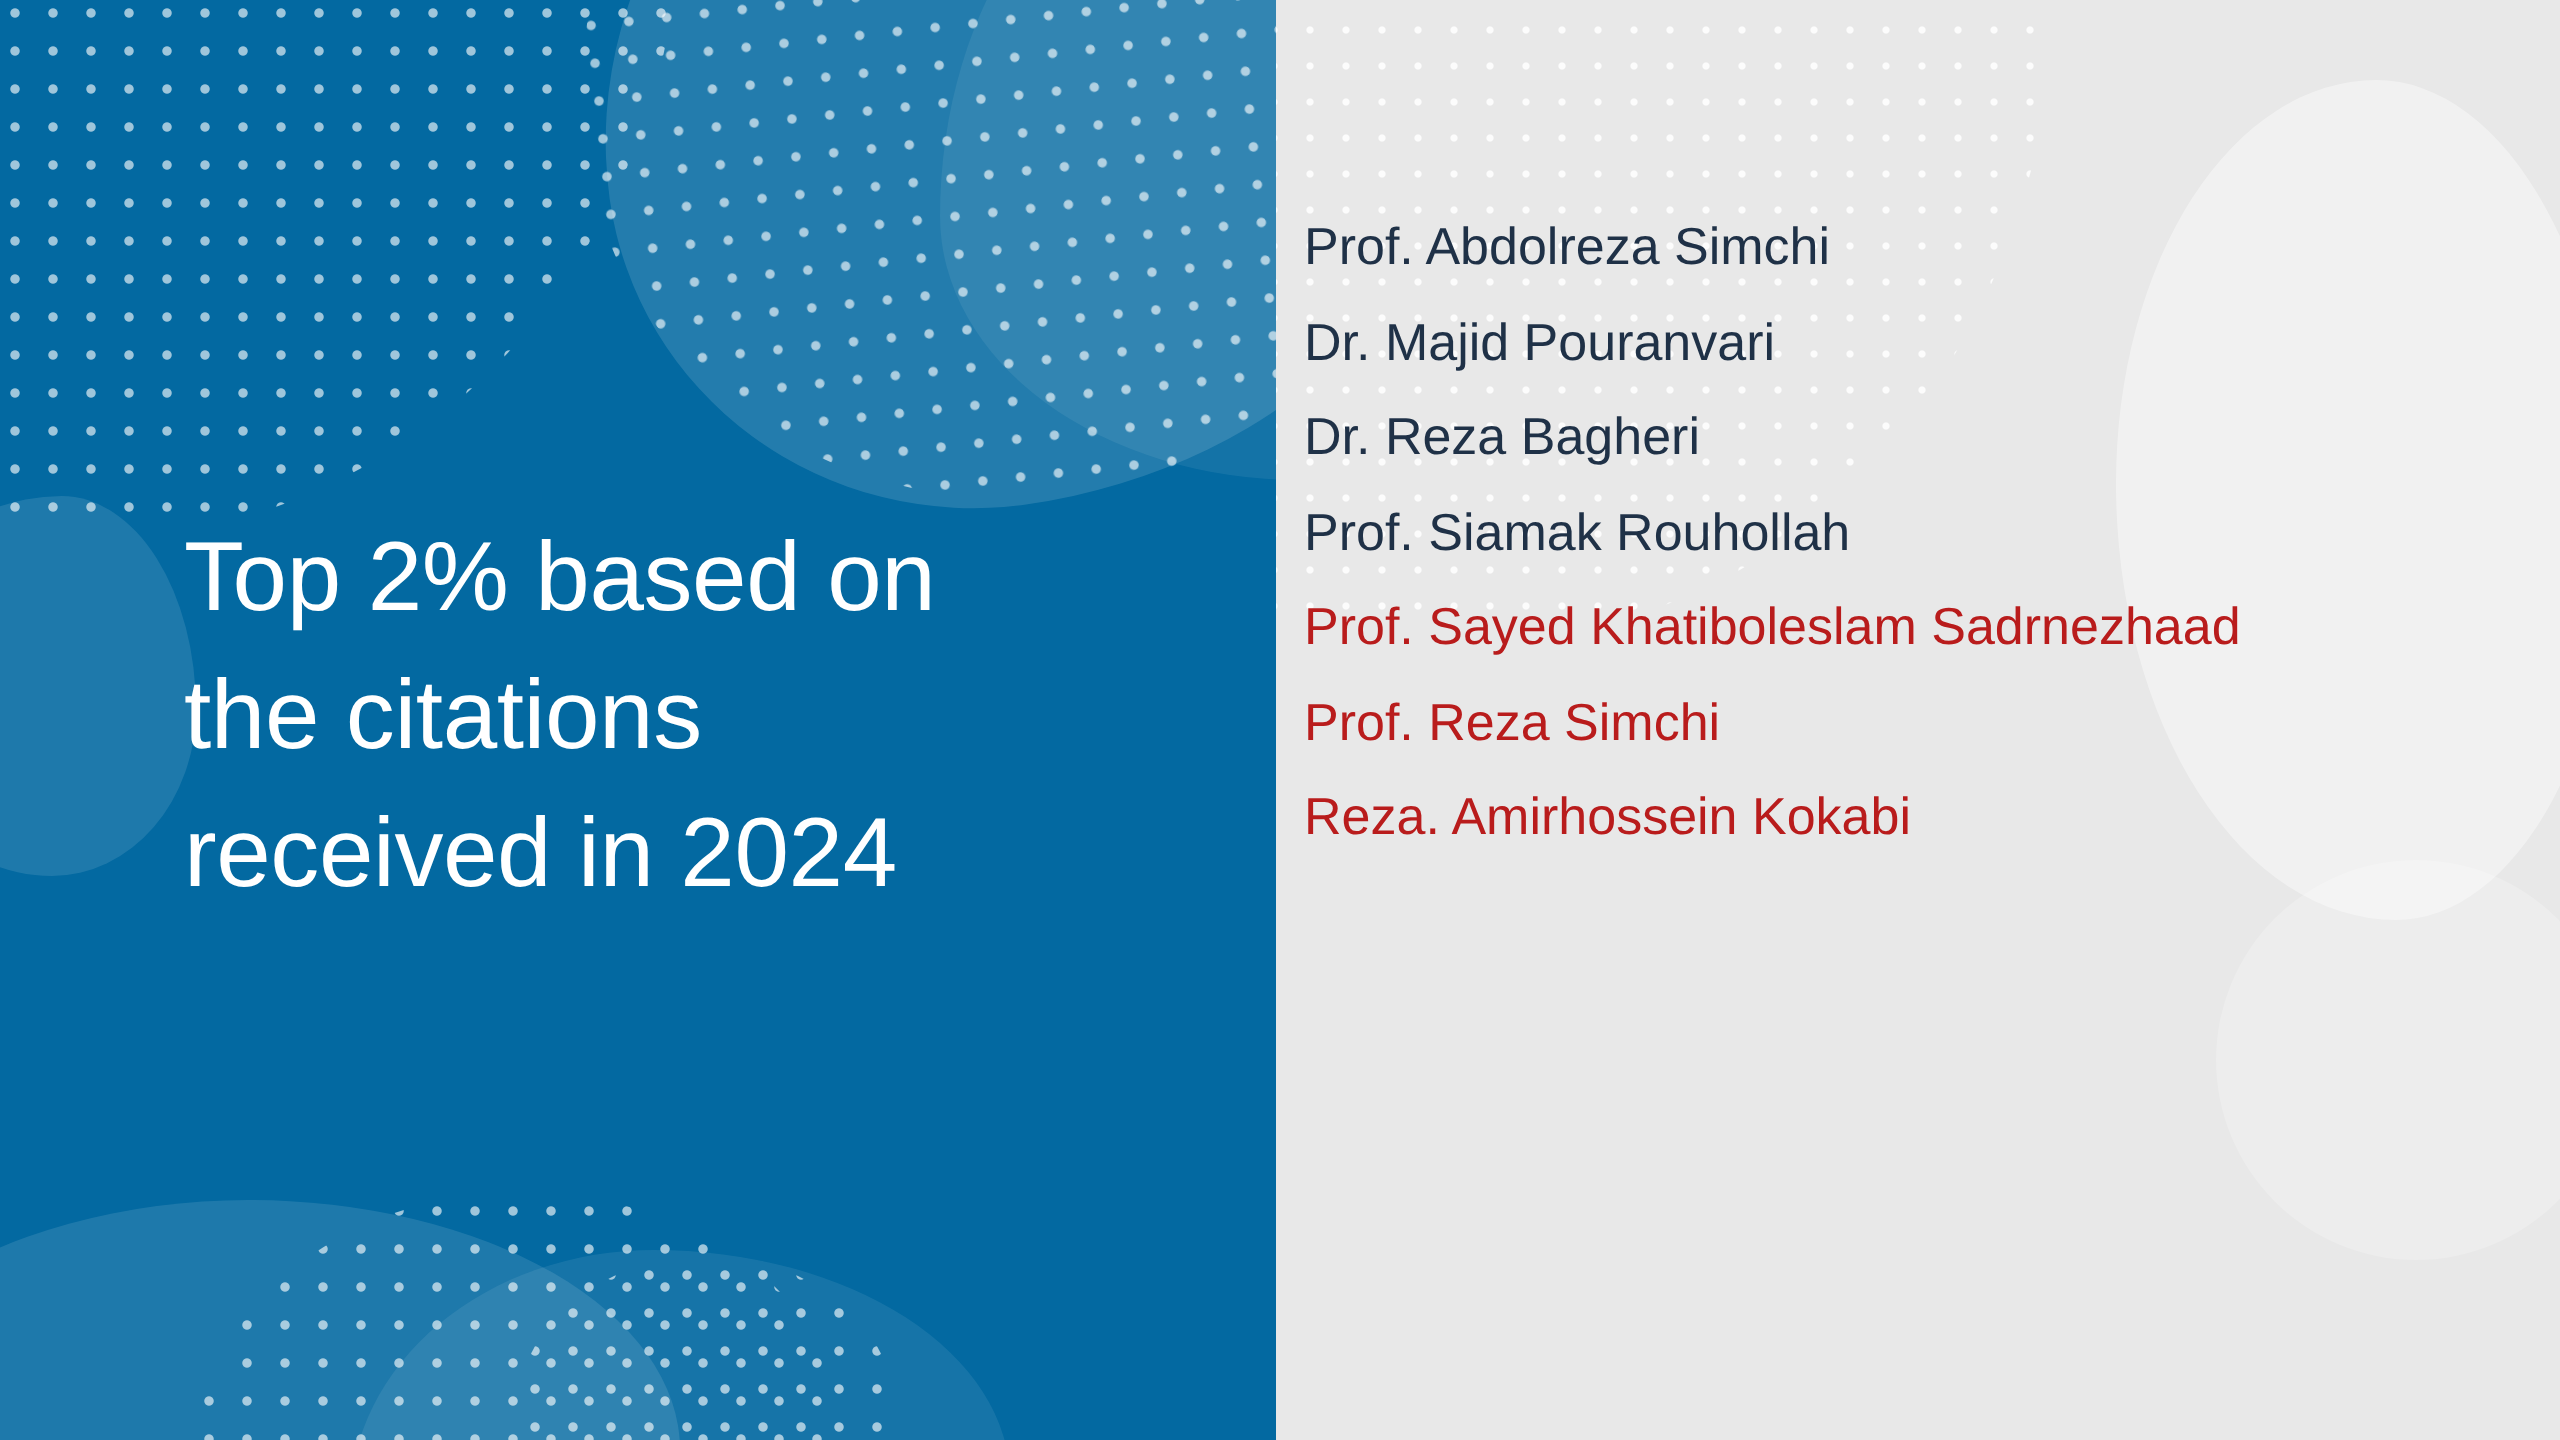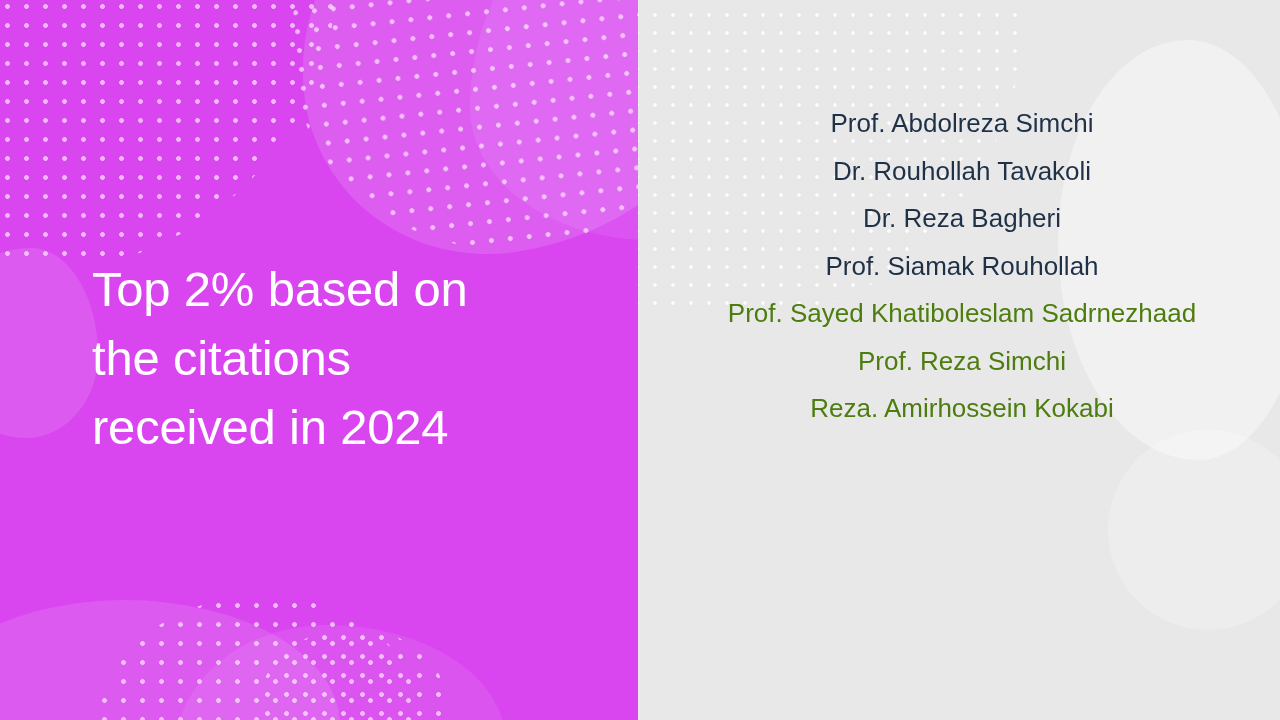--- a/index.html
+++ b/index.html
@@ -17,21 +17,21 @@
     background: #e7e7e7;
   }
 
   
   .left-panel {
     position: absolute;
     left: 0;
     top: 0;
     width: 638px;
     height: 720px;
-    background: #d946ef;
+    background: #0369a1;
     overflow: hidden;
   }
 
   .deco {
     position: absolute;
     pointer-events: none;
   }
 
   
   .blob-top-center {
@@ -134,21 +134,20 @@
 
   
   .right-panel {
     position: absolute;
     left: 638px;
     top: 0;
     width: 642px;
     height: 720px;
     background: #e8e8e8;
     overflow: hidden;
-    text-align: center;
   }
   
   .r-dots {
     left: -10px;
     top: -12px;
     width: 400px;
     height: 330px;
     background-image: radial-gradient(circle at 50% 50%,
         rgba(255,255,255,0.85) 0px,
         rgba(255,255,255,0.85) 1.5px,
@@ -182,21 +181,21 @@
     width: 620px;
   }
   .name-item {
     font-size: 26px;
     line-height: 47.5px;
     font-weight: 400;
     white-space: nowrap;
     letter-spacing: 0px;
   }
   .name-item.navy { color: #1f3147; }
-  .name-item.black { color: #4d7c0f; }
+  .name-item.black { color: #b91c1c; }
 </style>
 </head>
 <body>
 
 <div id="slide">
 
   <div class="left-panel">
     <div class="deco blob-top-right"></div>
     <div class="deco blob-top-center"></div>
     <div class="deco dots dots-tl"></div>
@@ -212,21 +211,21 @@
 received in 2024</div>
   </div>
 
   <div class="right-panel">
     <div class="deco r-blob"></div>
     <div class="deco r-blob2"></div>
     <div class="deco r-dots"></div>
 
     <div class="name-list">
         <div class="name-item navy">Prof. Abdolreza Simchi</div>
-        <div class="name-item navy">Dr. Rouhollah Tavakoli</div>
+        <div class="name-item navy">Dr. Majid Pouranvari</div>
         <div class="name-item navy">Dr. Reza Bagheri</div>
         <div class="name-item navy">Prof. Siamak Rouhollah</div>
         <div class="name-item black">Prof. Sayed Khatiboleslam Sadrnezhaad</div>
         <div class="name-item black">Prof. Reza Simchi</div>
         <div class="name-item black">Reza. Amirhossein Kokabi</div>
       </div>
   </div>
 
 </div>
 

